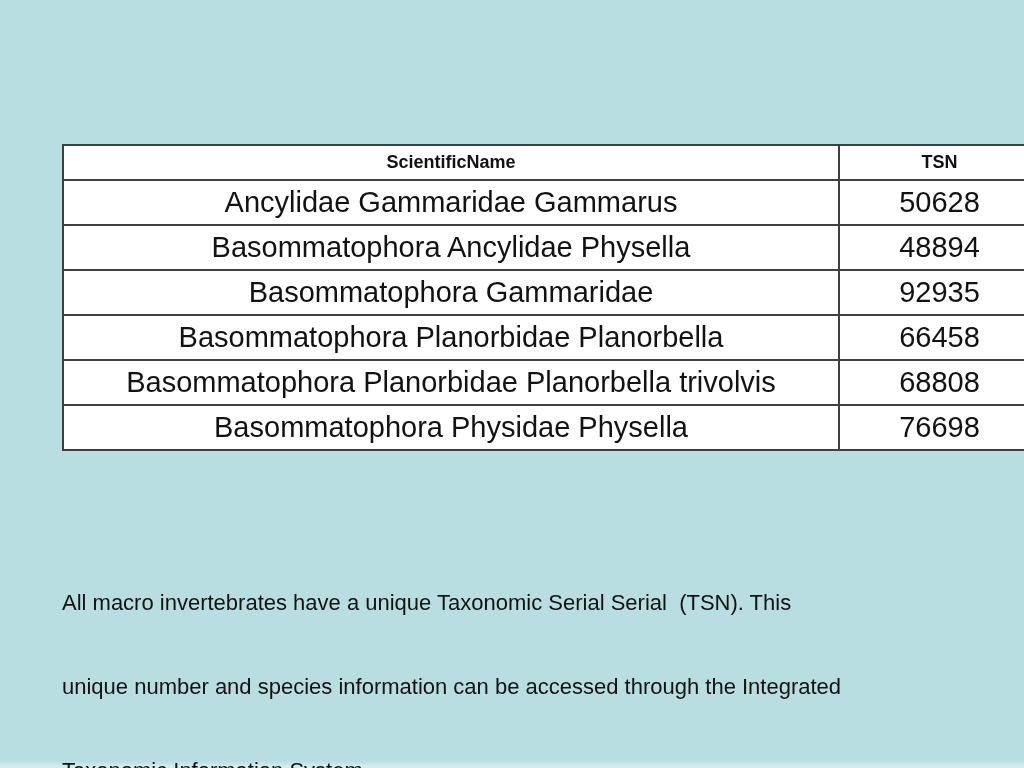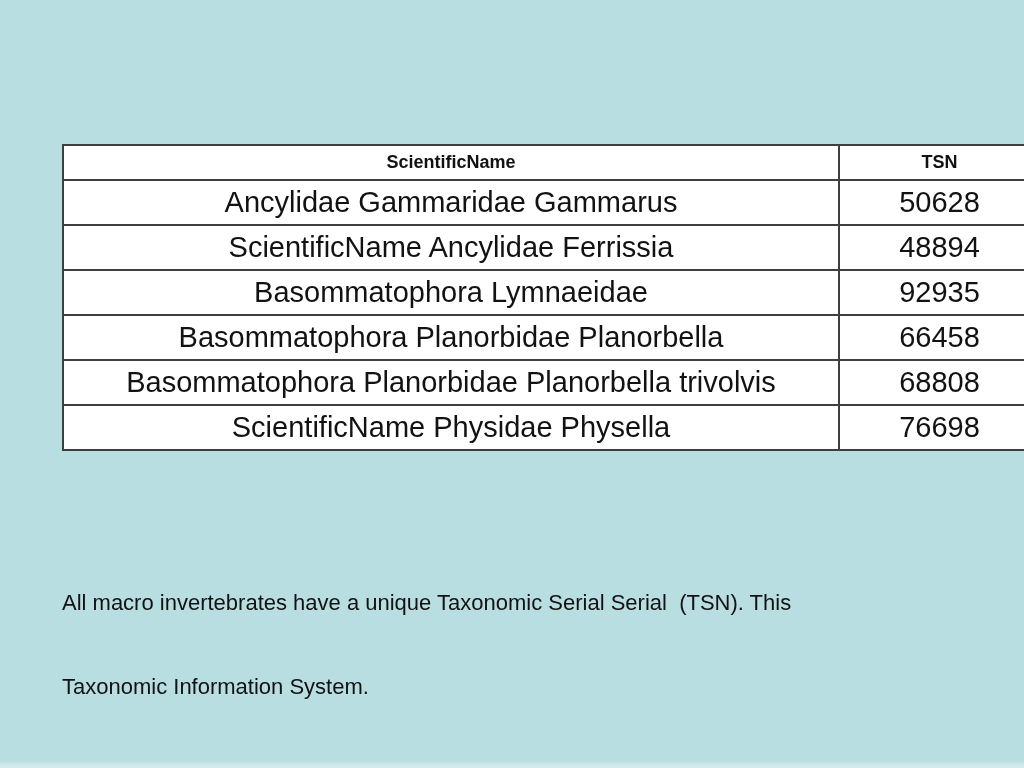--- a/index.html
+++ b/index.html
@@ -79,40 +79,41 @@
         <th class="col-name">ScientificName</th>
         <th class="col-tsn">TSN</th>
       </tr>
     </thead>
     <tbody>
         <tr>
           <td class="col-name">Ancylidae Gammaridae Gammarus</td>
           <td class="col-tsn">50628</td>
         </tr>
         <tr>
-          <td class="col-name">ScientificName Ancylidae Ferrissia</td>
+          <td class="col-name">Basommatophora Ancylidae Physella</td>
           <td class="col-tsn">48894</td>
         </tr>
         <tr>
-          <td class="col-name">Basommatophora Lymnaeidae</td>
+          <td class="col-name">Basommatophora Gammaridae</td>
           <td class="col-tsn">92935</td>
         </tr>
         <tr>
           <td class="col-name">Basommatophora Planorbidae Planorbella</td>
           <td class="col-tsn">66458</td>
         </tr>
         <tr>
           <td class="col-name">Basommatophora Planorbidae Planorbella trivolvis</td>
           <td class="col-tsn">68808</td>
         </tr>
         <tr>
-          <td class="col-name">ScientificName Physidae Physella</td>
+          <td class="col-name">Basommatophora Physidae Physella</td>
           <td class="col-tsn">76698</td>
         </tr>
       </tbody>
   </table>
 
   <div class="caption">
     <div>All macro invertebrates have a unique Taxonomic Serial Serial  (TSN). This</div>
+    <div>unique number and species information can be accessed through the Integrated</div>
     <div>Taxonomic Information System.</div>
   </div>
 
 </div>
 
 </body></html>

